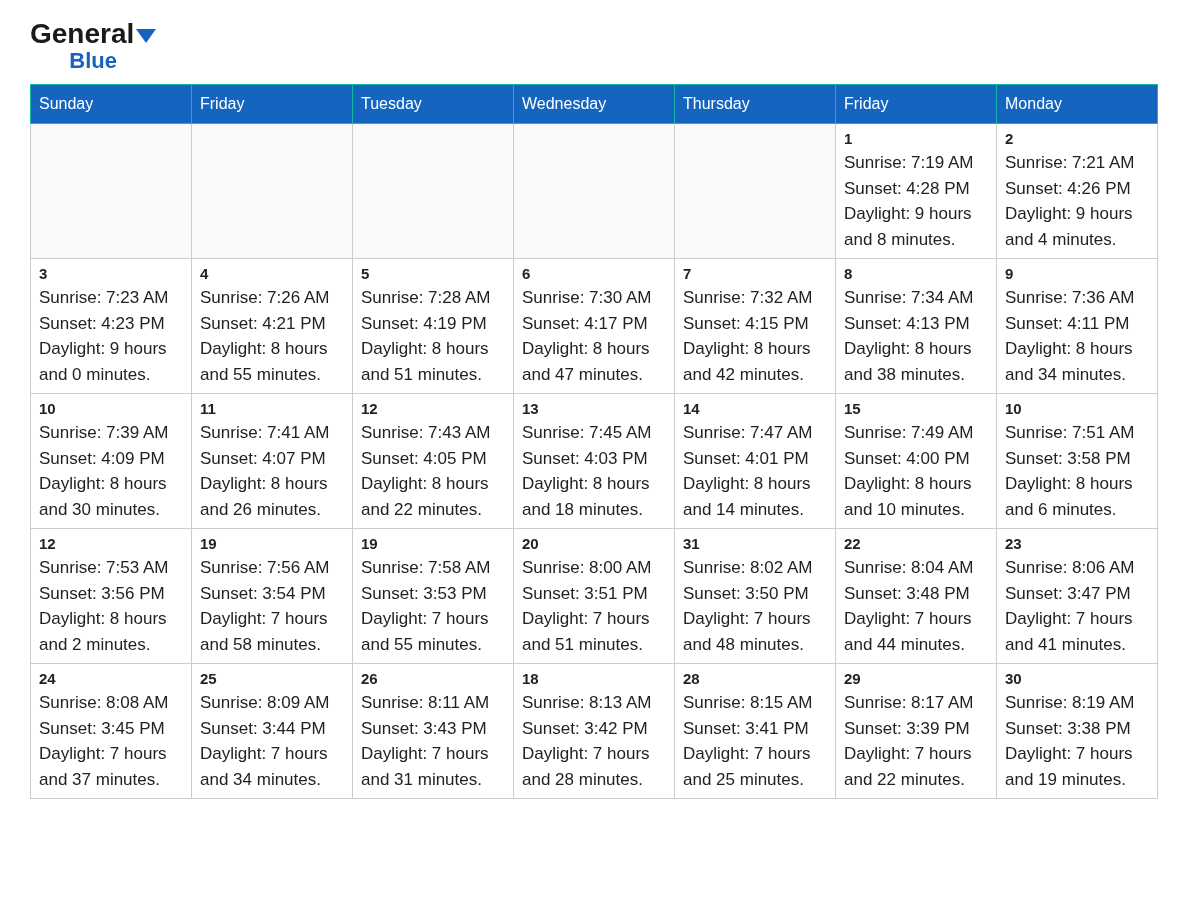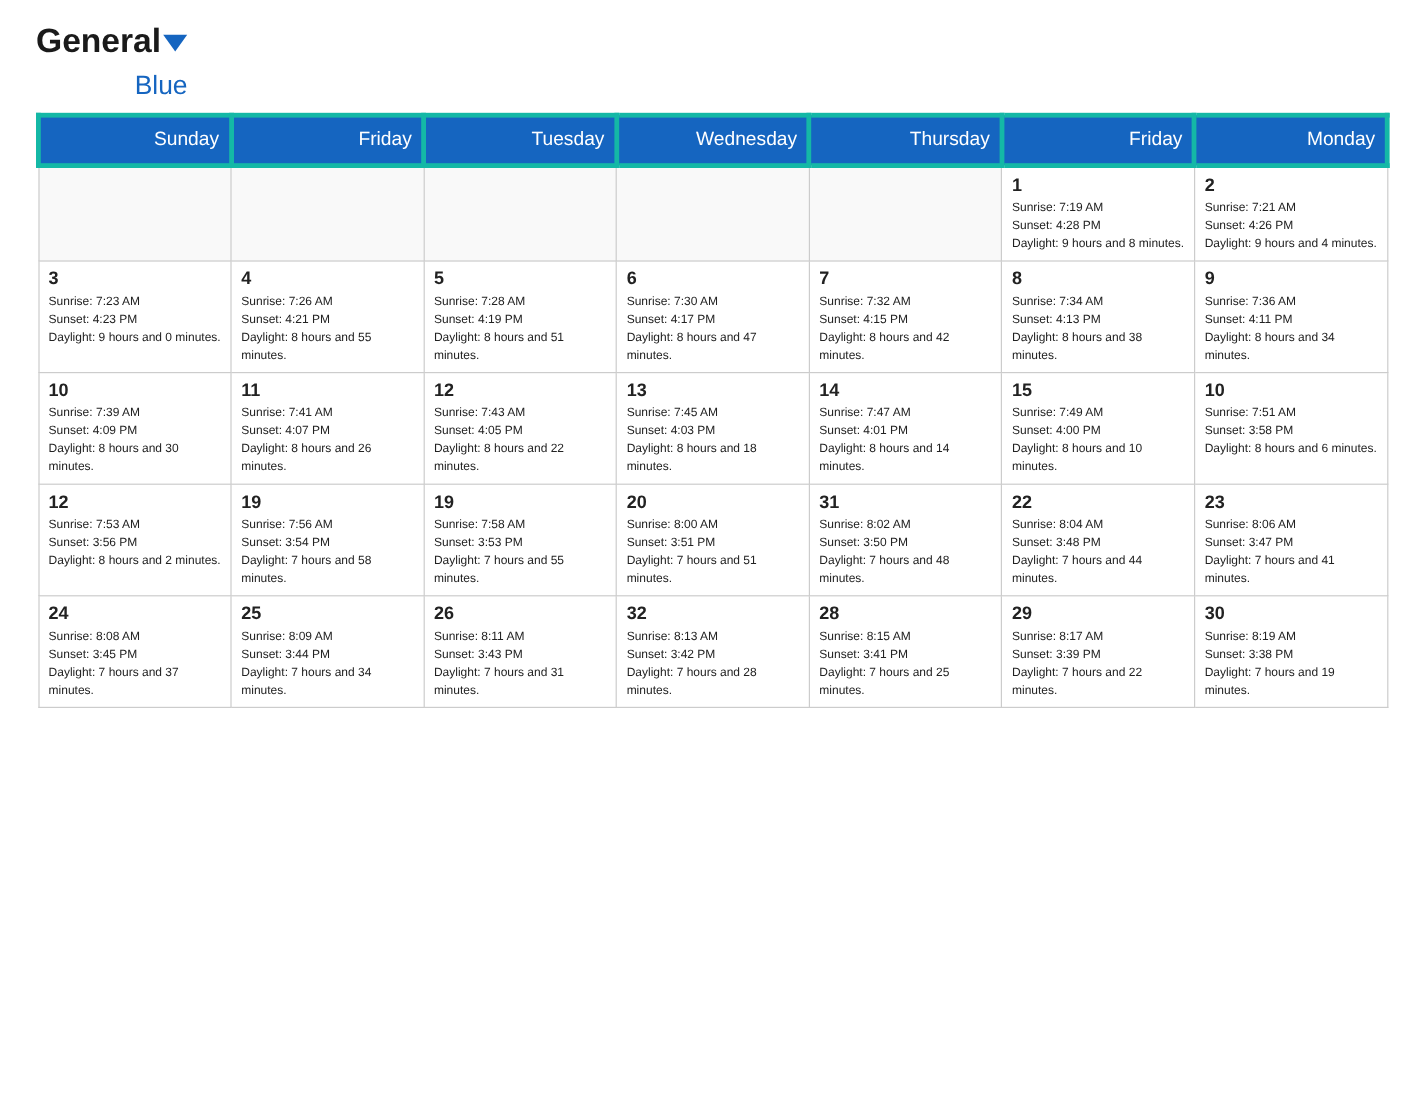--- a/index.html
+++ b/index.html
@@ -12,43 +12,43 @@
     }
     .header {
       display: flex;
       justify-content: space-between;
       align-items: flex-start;
       margin-bottom: 10px;
     }
     .logo {
       display: flex;
       flex-direction: column;
-      align-items: flex-end;
+      align-items: center;
     }
     .logo-text {
       font-size: 28px;
       font-weight: bold;
       color: #1a1a1a;
       line-height: 1;
     }
     .logo-triangle {
       display: inline-block;
       width: 0;
       height: 0;
       border-left: 10px solid transparent;
       border-right: 10px solid transparent;
       border-top: 14px solid #1565c0;
       margin-left: 2px;
       vertical-align: middle;
     }
     .logo-sub {
       font-size: 22px;
-      font-weight: normal;
+      font-weight: bold;
       color: #1565c0;
-      margin-top: 10px;
+      margin-top: 0px;
     }
     .title-block {
       text-align: right;
     }
     .month-title {
       font-size: 52px;
       font-weight: normal;
       color: #1a1a1a;
       line-height: 1.1;
     }
@@ -61,22 +61,22 @@
       width: 100%;
       border-collapse: collapse;
       margin-top: 10px;
     }
     .calendar thead tr th {
       background-color: #1565c0;
       color: #fff;
       font-size: 16px;
       font-weight: normal;
       padding: 10px 8px;
-      text-align: right;
-      border: 4px solid #14b8a6;
+      text-align: left;
+      border: 1px solid #14b8a6;
     }
     .calendar tbody tr td {
       vertical-align: top;
       border: 1px solid #ccc;
       padding: 6px 8px;
       width: 14.28%;
       min-height: 90px;
       font-size: 13px;
       color: #222;
       background: #fff;
@@ -84,21 +84,21 @@
     .calendar tbody tr td.empty {
       background: #f9f9f9;
     }
     .day-number {
       font-size: 15px;
       font-weight: bold;
       margin-bottom: 3px;
       display: block;
     }
     .day-info {
-      font-size: 10px;
+      font-size: 17px;
       line-height: 1.5;
       color: #222;
     }
   </style>
 </head>
 <body>
 
 <div class="header">
   <div class="logo">
     <div class="logo-text">General<span class="logo-triangle"></span>
@@ -236,21 +236,21 @@
         </td>
         <td>
           <span class="day-number">25</span>
           <div class="day-info">Sunrise: 8:09 AM<br>Sunset: 3:44 PM<br>Daylight: 7 hours and 34 minutes.</div>
         </td>
         <td>
           <span class="day-number">26</span>
           <div class="day-info">Sunrise: 8:11 AM<br>Sunset: 3:43 PM<br>Daylight: 7 hours and 31 minutes.</div>
         </td>
         <td>
-          <span class="day-number">32</span>
+          <span class="day-number">18</span>
           <div class="day-info">Sunrise: 8:13 AM<br>Sunset: 3:42 PM<br>Daylight: 7 hours and 28 minutes.</div>
         </td>
         <td>
           <span class="day-number">28</span>
           <div class="day-info">Sunrise: 8:15 AM<br>Sunset: 3:41 PM<br>Daylight: 7 hours and 25 minutes.</div>
         </td>
         <td>
           <span class="day-number">29</span>
           <div class="day-info">Sunrise: 8:17 AM<br>Sunset: 3:39 PM<br>Daylight: 7 hours and 22 minutes.</div>
         </td>

